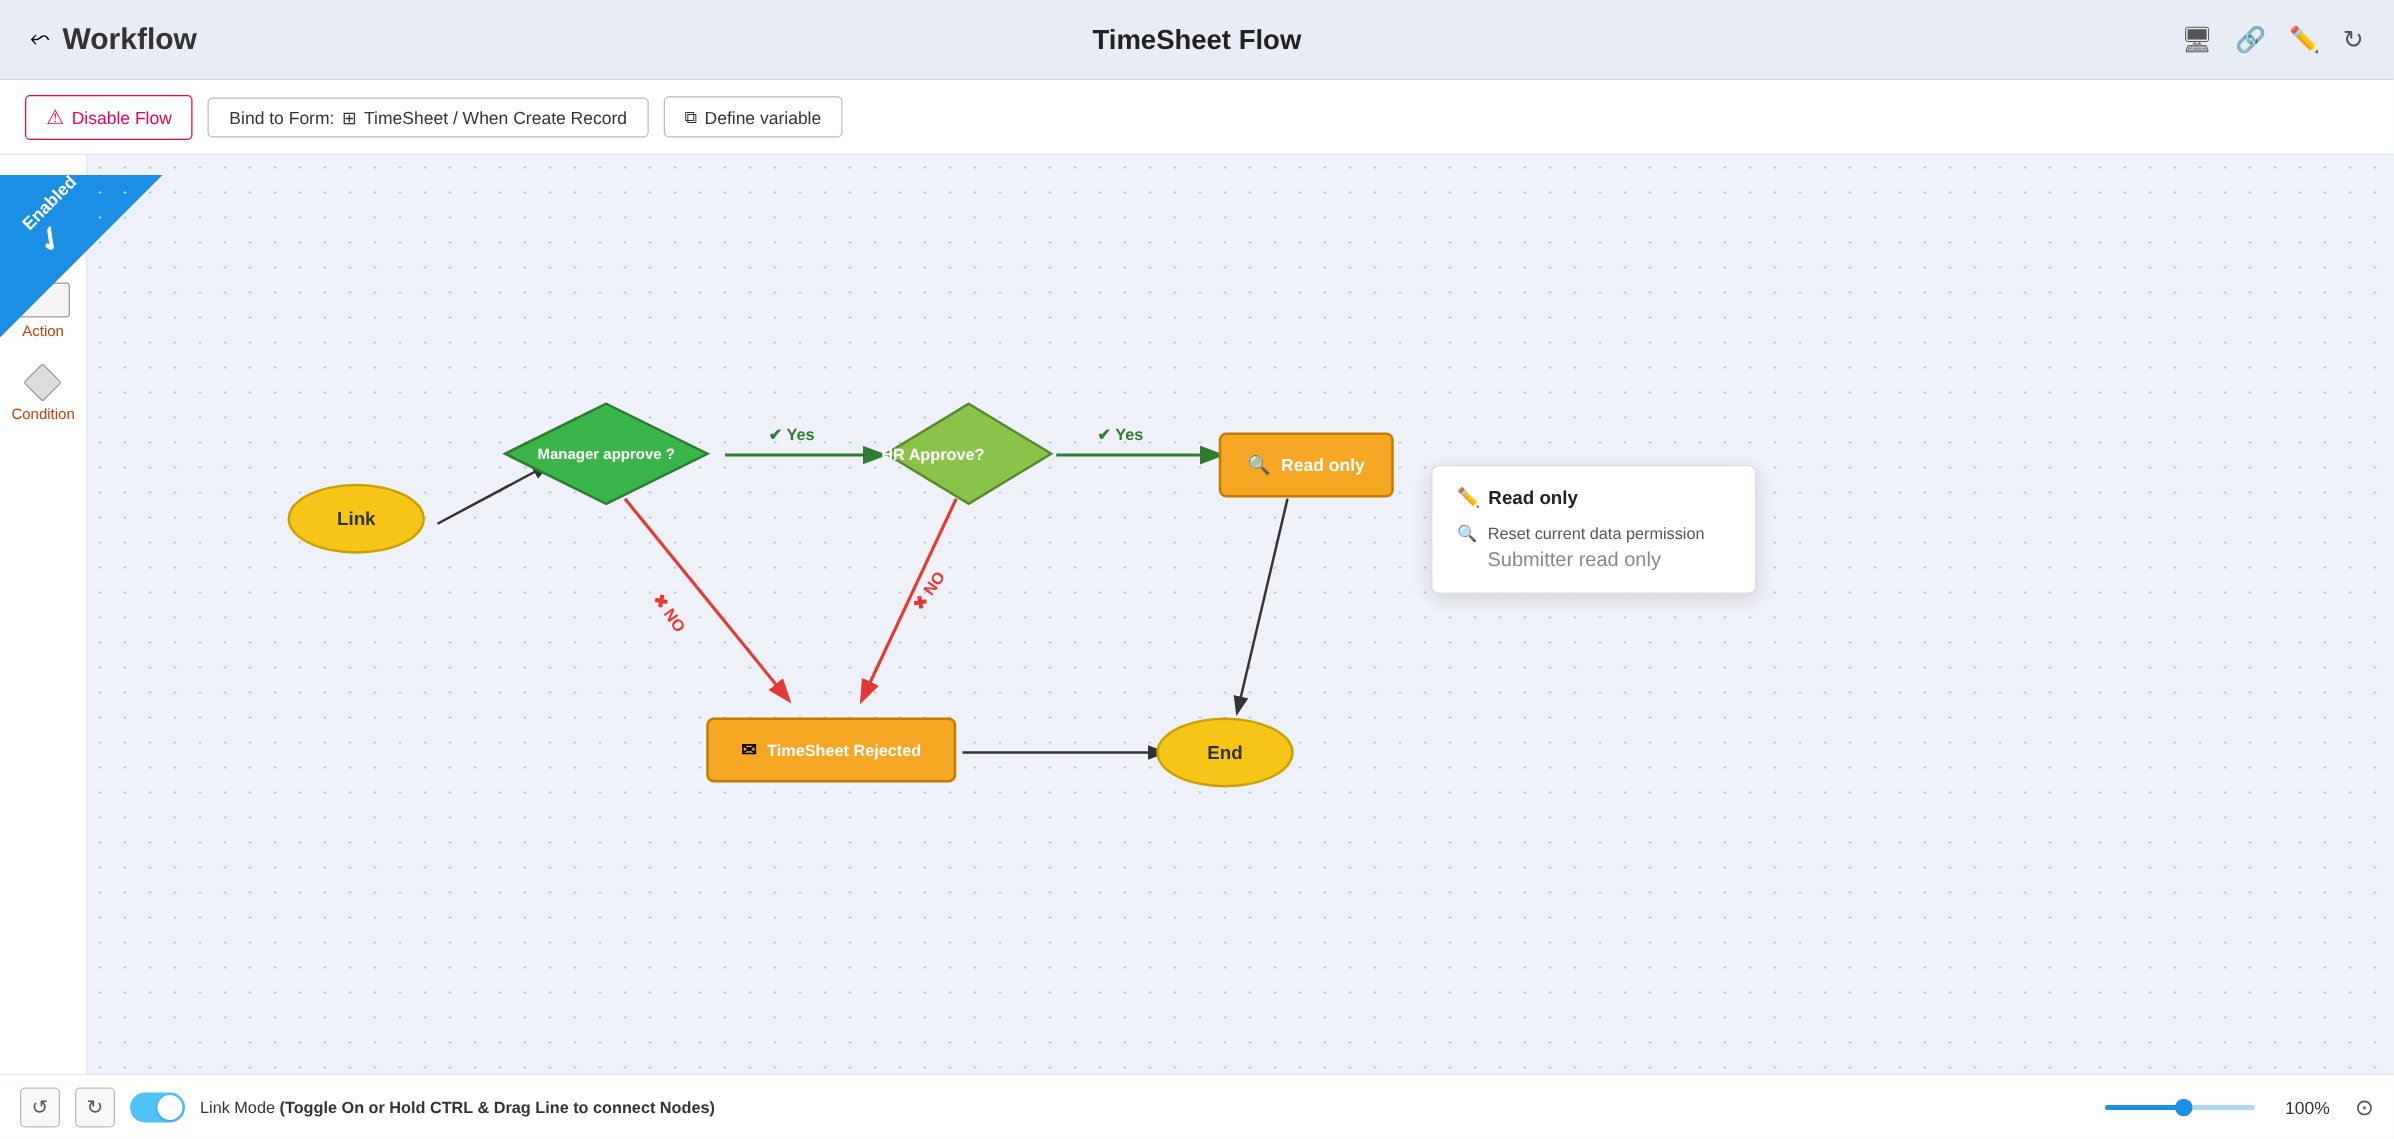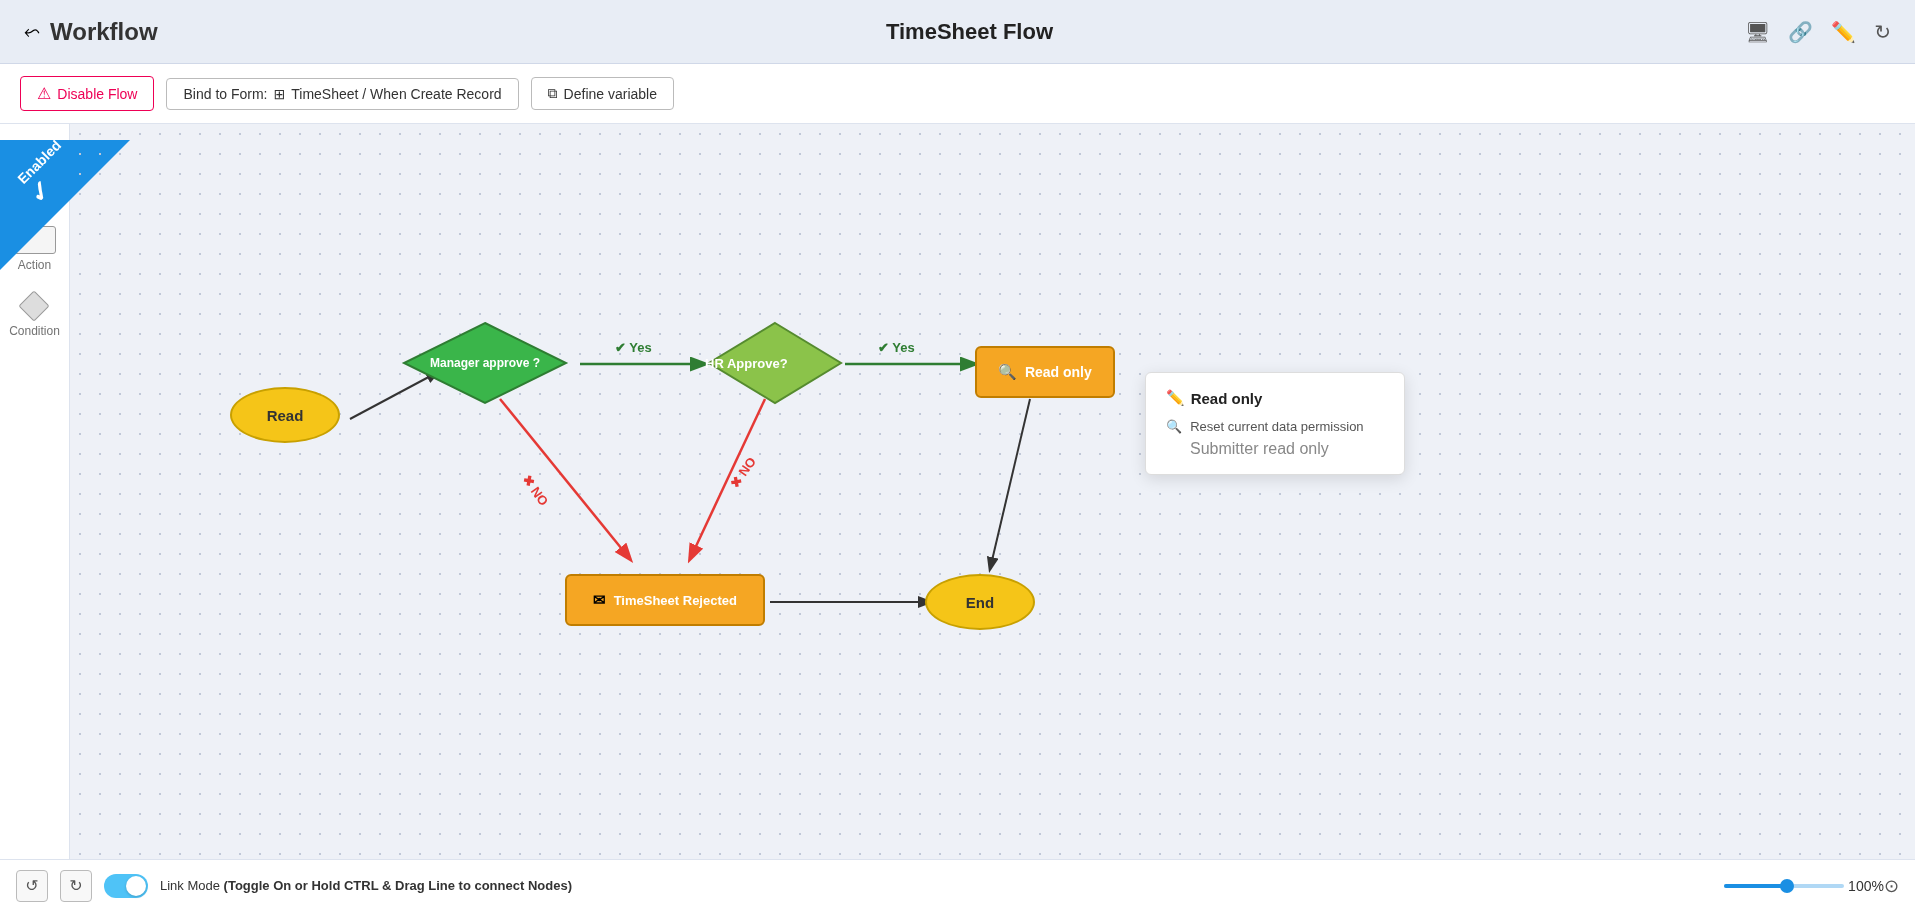--- a/index.html
+++ b/index.html
@@ -5,21 +5,21 @@
     * { box-sizing: border-box; margin: 0; padding: 0; }
     body { font-family: 'Segoe UI', Arial, sans-serif; background: #eef1f7; width: 1915px; height: 911px; overflow: hidden; }
 
     
     #header {
       display: flex; align-items: center; justify-content: space-between;
       background: #e8edf5; height: 64px; padding: 0 24px;
       border-bottom: 1px solid #d0d8e8;
     }
     #header-left { display: flex; align-items: center; gap: 10px; }
-    #header-title { font-size: 22px; font-weight: 700; color: #222; position: absolute; left: 50%; transform: translateX(-50%); margin-left: 12px; }
+    #header-title { font-size: 22px; font-weight: 700; color: #222; position: absolute; left: 50%; transform: translateX(-50%); }
     #header-icons { display: flex; align-items: center; gap: 18px; }
     #header-icons span { font-size: 20px; color: #555; cursor: pointer; }
 
     
     #toolbar {
       display: flex; align-items: center; gap: 12px;
       background: #fff; height: 60px; padding: 0 20px;
       border-bottom: 1px solid #dde3ee;
     }
     .toolbar-btn {
@@ -44,21 +44,21 @@
     #sidebar {
       width: 70px; background: #fff; border-right: 1px solid #dde3ee;
       display: flex; flex-direction: column; align-items: center; padding-top: 16px; gap: 20px;
       position: relative;
     }
     .sidebar-item { display: flex; flex-direction: column; align-items: center; gap: 4px; cursor: pointer; }
     .sidebar-item .icon-box {
       width: 42px; height: 28px; border: 1.5px solid #999; background: #f5f5f5; border-radius: 3px;
       display: flex; align-items: center; justify-content: center;
     }
-    .sidebar-item label { font-size: 12px; color: #737373; }
+    .sidebar-item label { font-size: 12px; color: #c2410c; }
 
     
     .enabled-banner {
       position: absolute; top: 0; left: 0;
       width: 0; height: 0;
       border-left: 130px solid #1a8fe3;
       border-bottom: 130px solid transparent;
     }
     .enabled-text {
       position: absolute; top: 14px; left: -118px;
@@ -108,21 +108,21 @@
     #bottombar {
       height: 52px; background: #fff; border-top: 1px solid #dde3ee;
       display: flex; align-items: center; padding: 0 16px; gap: 12px;
     }
     .bottom-btn { width: 32px; height: 32px; border: 1.5px solid #bbb; border-radius: 4px; background: #f8f8f8; display: flex; align-items: center; justify-content: center; cursor: pointer; font-size: 16px; color: #555; }
     .toggle-wrap { display: flex; align-items: center; gap: 8px; }
     .toggle { width: 44px; height: 24px; background: #4fc3f7; border-radius: 12px; position: relative; cursor: pointer; }
     .toggle-knob { width: 20px; height: 20px; background: #fff; border-radius: 50%; position: absolute; top: 2px; right: 2px; box-shadow: 0 1px 3px rgba(0,0,0,0.2); }
     .bottom-label { font-size: 13px; color: #333; }
     .bottom-label strong { font-weight: 700; }
-    .zoom-area { margin-left: auto; display: flex; align-items: center; gap: 0; }
+    .zoom-area { margin-left: auto; display: flex; align-items: center; gap: 20px; }
     .zoom-slider-wrap { width: 120px; height: 4px; background: #b0d8f5; border-radius: 2px; position: relative; }
     .zoom-slider-fill { width: 60px; height: 4px; background: #1a8fe3; border-radius: 2px; }
     .zoom-slider-thumb { width: 14px; height: 14px; background: #1a8fe3; border-radius: 50%; position: absolute; top: -5px; left: 56px; }
     .zoom-pct { font-size: 14px; color: #333; font-weight: 500; min-width: 40px; text-align: right; }
     .target-icon { font-size: 18px; color: #555; cursor: pointer; }
 
     svg.flow-svg { position: absolute; top: 0; left: 0; width: 100%; height: 100%; pointer-events: none; overflow: visible; }
   </style>
 </head>
 <body>
@@ -215,21 +215,21 @@
 
       <line x1="695" y1="275" x2="620" y2="435" stroke="#e53935" stroke-width="2.5" marker-end="url(#arrowRed)"></line>
       <text x="667" y="365" font-size="13" fill="#e53935" font-weight="700" transform="rotate(-55,667,365)">✖ NO</text>
 
       <line x1="700" y1="478" x2="860" y2="478" stroke="#333" stroke-width="2" marker-end="url(#arrowBlack)"></line>
 
       <line x1="960" y1="275" x2="920" y2="445" stroke="#333" stroke-width="2" marker-end="url(#arrowBlack)"></line>
     </svg>
 
     <div class="node ellipse" style="left:160px;top:263px;width:110px;height:56px;background:#f5c518;border:2.5px solid #c8a000;">
-      <span style="font-size:15px;font-weight:700;color:#333;">Read</span>
+      <span style="font-size:15px;font-weight:700;color:#333;">Link</span>
     </div>
 
     <div class="node" style="left:330px;top:195px;width:170px;height:88px;display:flex;align-items:center;justify-content:center;">
       <svg width="170" height="88" style="position:absolute;top:0;left:0;">
         <polygon points="85,4 166,44 85,84 4,44" fill="#3ab54a" stroke="#2e7d32" stroke-width="2"></polygon>
       </svg>
       <span style="position:relative;z-index:1;font-size:12px;font-weight:700;color:#fff;text-align:right;">Manager approve ?</span>
     </div>
 
     <div class="node" style="left:635px;top:195px;width:140px;height:88px;display:flex;align-items:center;justify-content:flex-start;">

